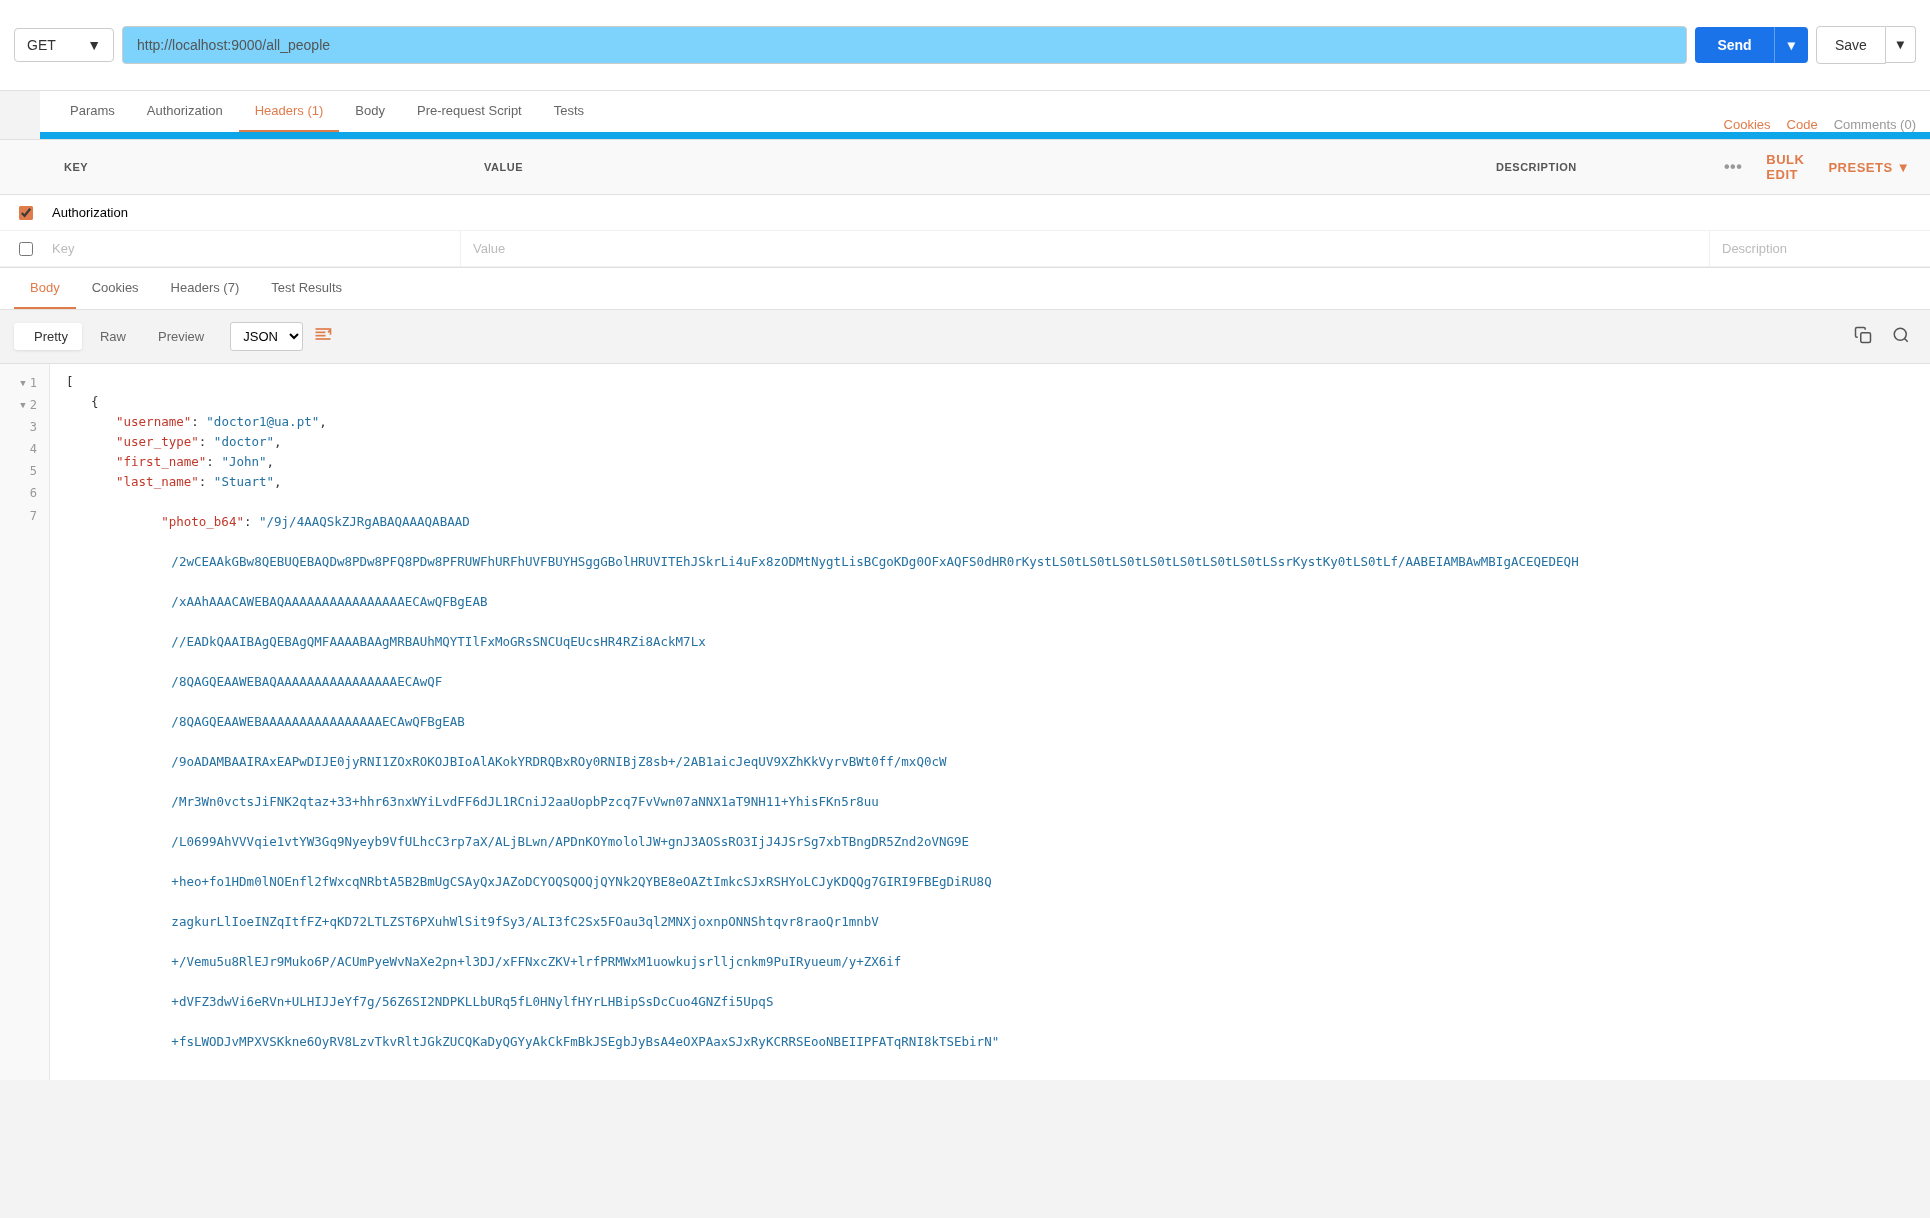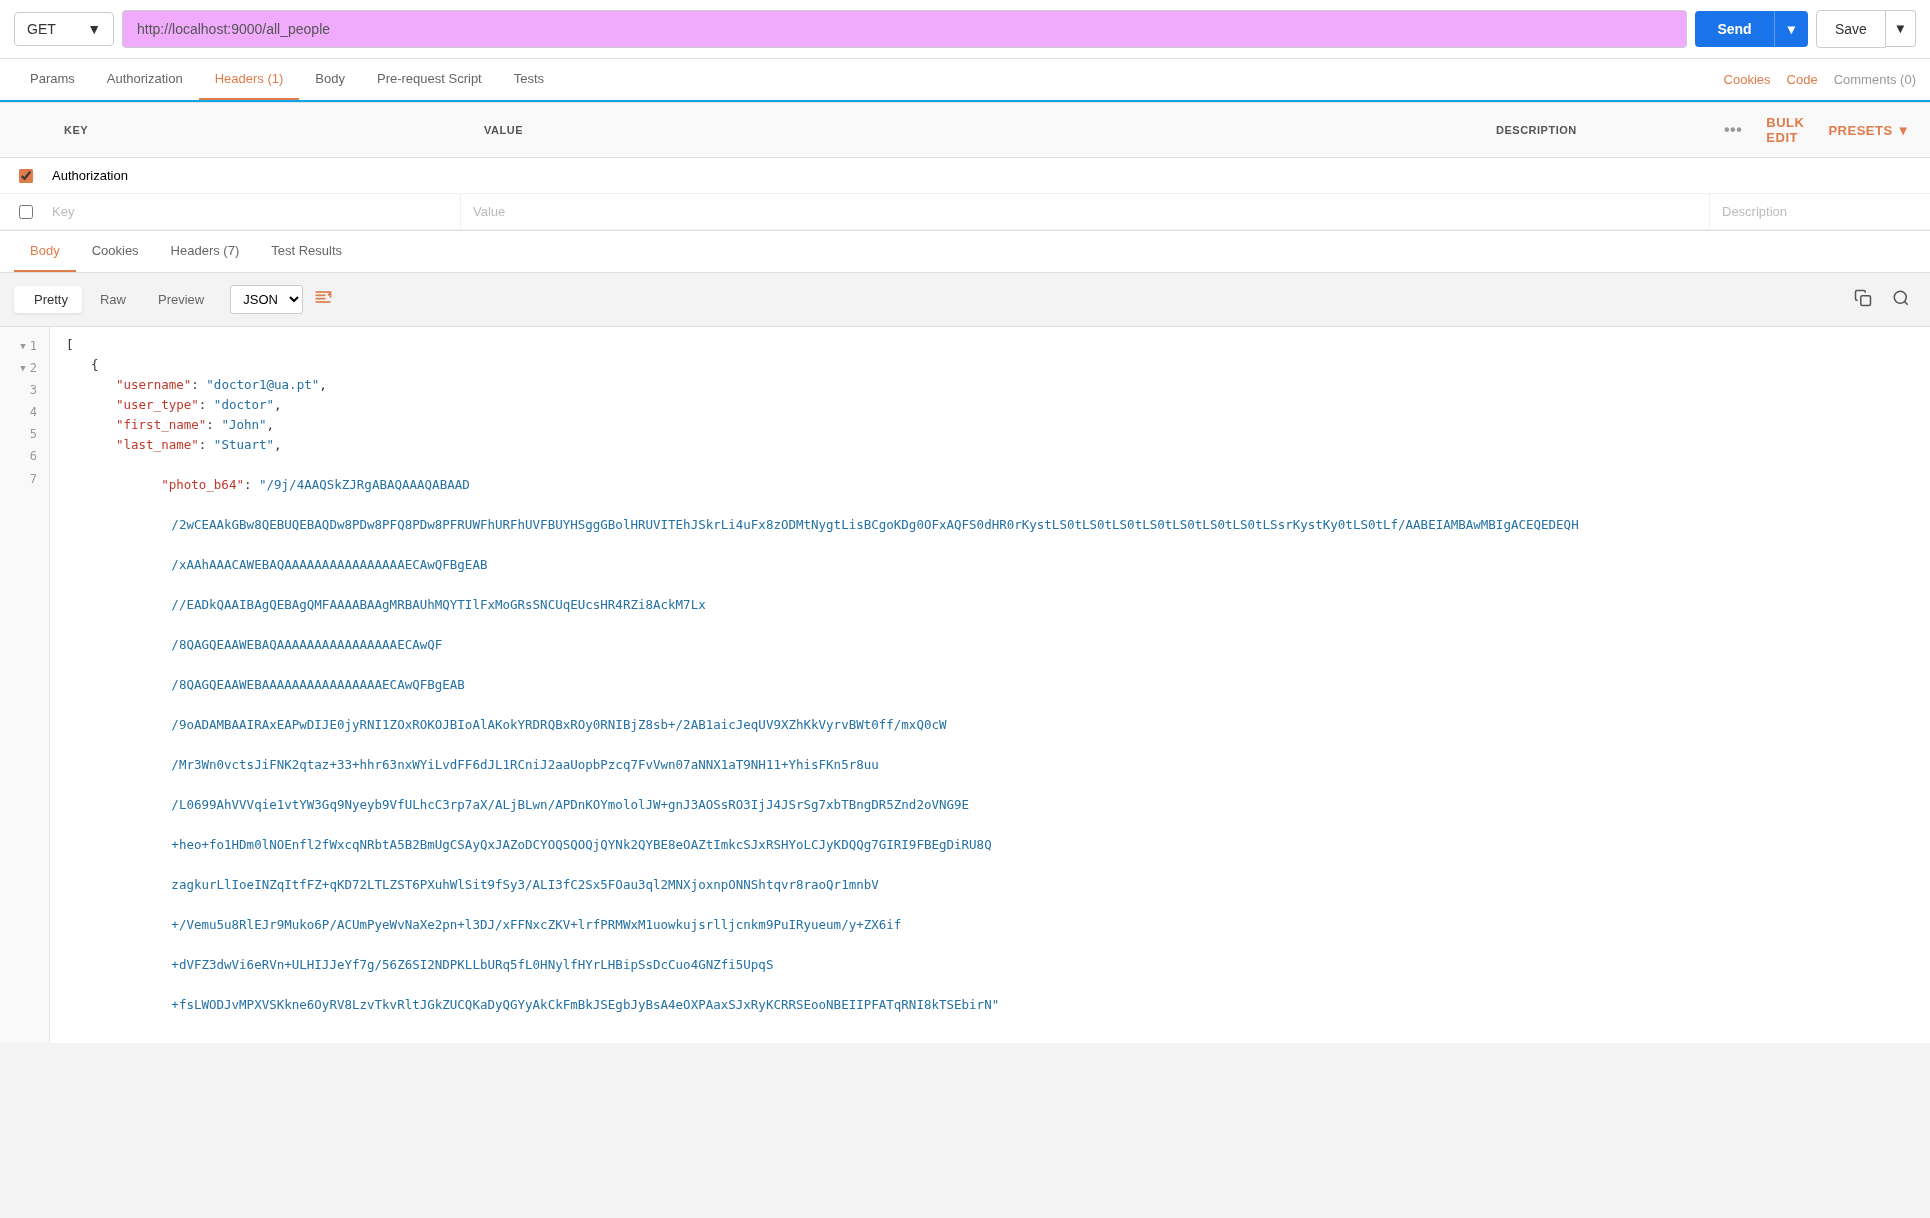--- a/index.html
+++ b/index.html
@@ -1,32 +1,32 @@
 <!DOCTYPE html>
 <html><head>
   <meta charset="utf-8">
   <style>
     * { box-sizing: border-box; margin: 0; padding: 0; }
     body { font-family: -apple-system, BlinkMacSystemFont, 'Segoe UI', sans-serif; background: #f3f3f3; font-size: 13px; color: #333; }
 
     
     .toolbar {
       display: flex; align-items: center; gap: 8px;
-      padding: 10px 14px; background: #fff; border-bottom: 1px solid #e0e0e0;
+      padding: 26px 14px; background: #fff; border-bottom: 1px solid #e0e0e0;
     }
     .method-select {
       display: flex; align-items: center; gap: 4px;
       background: #fff; border: 1px solid #ccc; border-radius: 4px;
       padding: 8px 12px; cursor: pointer; min-width: 100px; justify-content: space-between;
       font-size: 14px; font-weight: 500;
     }
     .method-select span { color: #333; }
     .url-bar {
       flex: 1; border: 1px solid #ccc; border-radius: 4px;
-      padding: 10px 14px; font-size: 14px; color: #555; background: #f0abfc;
+      padding: 10px 14px; font-size: 14px; color: #555; background: #7dd3fc;
     }
     .send-btn-group { display: flex; align-items: stretch; }
     .send-btn {
       background: #1a73e8; color: #fff; border: none; padding: 10px 22px;
       font-size: 14px; font-weight: 600; cursor: pointer; border-radius: 4px 0 0 4px;
     }
     .send-dropdown {
       background: #1a73e8; color: #fff; border: none; border-left: 1px solid rgba(255,255,255,0.3);
       padding: 10px 10px; cursor: pointer; border-radius: 0 4px 4px 0;
     }
@@ -35,22 +35,22 @@
       background: #fff; color: #333; border: 1px solid #ccc; padding: 10px 18px;
       font-size: 14px; font-weight: 500; cursor: pointer; border-radius: 4px 0 0 4px;
     }
     .save-dropdown {
       background: #fff; color: #333; border: 1px solid #ccc; border-left: none;
       padding: 10px 8px; cursor: pointer; border-radius: 0 4px 4px 0;
     }
 
     
     .req-tabs {
-      display: flex; align-items: center; background: #fff;
-      border-bottom: 2px solid #0ea5e9; padding: 0 14px;
+      display: flex; align-items: flex-end; background: #fff;
+      border-bottom: 7px solid #0ea5e9; padding: 0 14px; margin-left: 40px;
     }
     .req-tab {
       padding: 12px 16px; color: #666; cursor: pointer; font-size: 13px;
       border-bottom: 2px solid transparent; white-space: nowrap;
     }
     .req-tab.active { color: #e07b4a; border-bottom-color: #e07b4a; font-weight: 500; }
     .req-tab-right { margin-left: auto; display: flex; gap: 16px; align-items: center; }
     .req-tab-link { color: #e07b4a; font-size: 13px; cursor: pointer; }
     .req-tab-link.muted { color: #999; }
 

